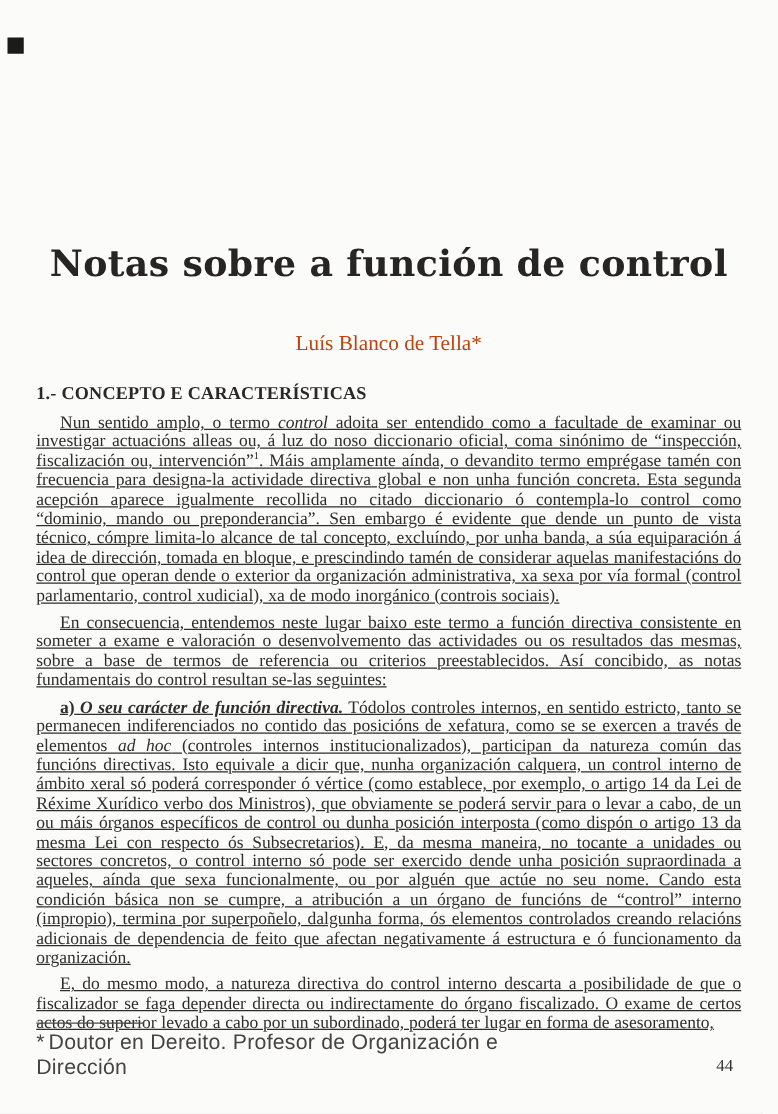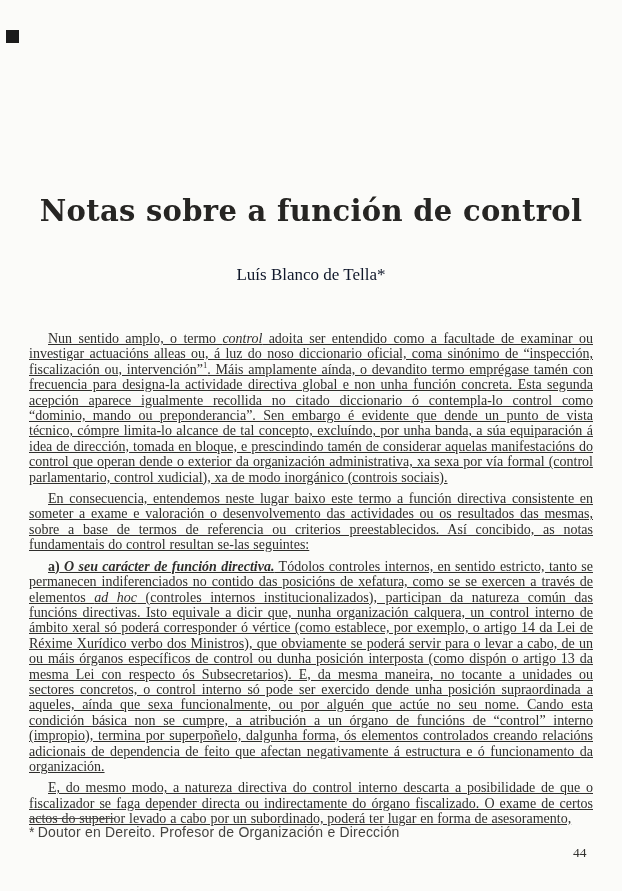--- a/index.html
+++ b/index.html
@@ -37,21 +37,21 @@
     letter-spacing: 0.3px;
     color: #262523;
   }
   .author {
     position: absolute;
     top: 265px;
     left: 0;
     width: 100%;
     text-align: center;
     font-size: 17px;
-    color: #0f172a;
+    color: #c2410c;
   }
   .section-heading {
     position: absolute;
     top: 307px;
     left: 29px;
     margin: 0;
     font-size: 14.5px;
     font-weight: bold;
     letter-spacing: 0.2px;
     color: #2a2927;
@@ -87,21 +87,21 @@
     width: 86px;
     height: 0;
     border-top: 1.5px solid #4d4c4a;
   }
   .footnote {
     position: absolute;
     top: 824px;
     left: 29px;
     width: 420px;
     font-family: "Liberation Sans", sans-serif;
-    font-size: 14px;
+    font-size: 17px;
     letter-spacing: 0.2px;
     color: #454441;
   }
   .footnote .fn-marker { margin-right: 3px; }
   .page-number {
     position: absolute;
     top: 845px;
     left: 573px;
     font-size: 13.5px;
     color: #33322f;
@@ -111,20 +111,21 @@
 <body>
 
 <div class="page">
 
   <div class="scan-mark"></div>
 
   <h1 class="title">Notas sobre a función de control</h1>
 
   <div class="author">Luís Blanco de Tella*</div>
 
+  <h2 class="section-heading">1.- CONCEPTO E CARACTERÍSTICAS</h2>
 
   <div class="body-text">
 
     <p><span>Nun sentido amplo, o termo </span><em>control</em><span> adoita ser entendido como a facultade de examinar ou investigar actuacións alleas ou, á luz do noso diccionario oficial, coma sinónimo de “inspección, fiscalización ou, intervención”</span><sup class="fnref">1</sup><span>. Máis amplamente aínda, o devandito termo emprégase tamén con frecuencia para designa-la actividade directiva global e non unha función concreta. Esta segunda acepción aparece igualmente recollida no citado diccionario ó contempla-lo control como “dominio, mando ou preponderancia”. Sen embargo é evidente que dende un punto de vista técnico, cómpre limita-lo alcance de tal concepto, excluíndo, por unha banda, a súa equiparación á idea de dirección, tomada en bloque, e prescindindo tamén de considerar aquelas manifestacións do control que operan dende o exterior da organización administrativa, xa sexa por vía formal (control parlamentario, control xudicial), xa de modo inorgánico (controis sociais).</span></p>
 
     <p>En consecuencia, entendemos neste lugar baixo este termo a función directiva consistente en someter a exame e valoración o desenvolvemento das actividades ou os resultados das mesmas, sobre a base de termos de referencia ou criterios preestablecidos. Así concibido, as notas fundamentais do control resultan se-las seguintes:</p>
 
     <p><span class="lead-label">a)</span><span> </span><span class="lead-bi">O seu carácter de función directiva.</span><span> Tódolos controles internos, en sentido estricto, tanto se permanecen indiferenciados no contido das posicións de xefatura, como se se exercen a través de elementos </span><em>ad hoc</em><span> (controles internos institucionalizados), participan da natureza común das funcións directivas. Isto equivale a dicir que, nunha organización calquera, un control interno de ámbito xeral só poderá corresponder ó vértice (como establece, por exemplo, o artigo 14 da Lei de Réxime Xurídico verbo dos Ministros), que obviamente se poderá servir para o levar a cabo, de un ou máis órganos específicos de control ou dunha posición interposta (como dispón o artigo 13 da mesma Lei con respecto ós Subsecretarios). E, da mesma maneira, no tocante a unidades ou sectores concretos, o control interno só pode ser exercido dende unha posición supraordinada a aqueles, aínda que sexa funcionalmente, ou por alguén que actúe no seu nome. Cando esta condición básica non se cumpre, a atribución a un órgano de funcións de “control” interno (impropio), termina por superpoñelo, dalgunha forma, ós elementos controlados creando relacións adicionais de dependencia de feito que afectan negativamente á estructura e ó funcionamento da organización.</span></p>
 
     <p>E, do mesmo modo, a natureza directiva do control interno descarta a posibilidade de que o fiscalizador se faga depender directa ou indirectamente do órgano fiscalizado. O exame de certos actos do superior levado a cabo por un subordinado, poderá ter lugar en forma de asesoramento,</p>

